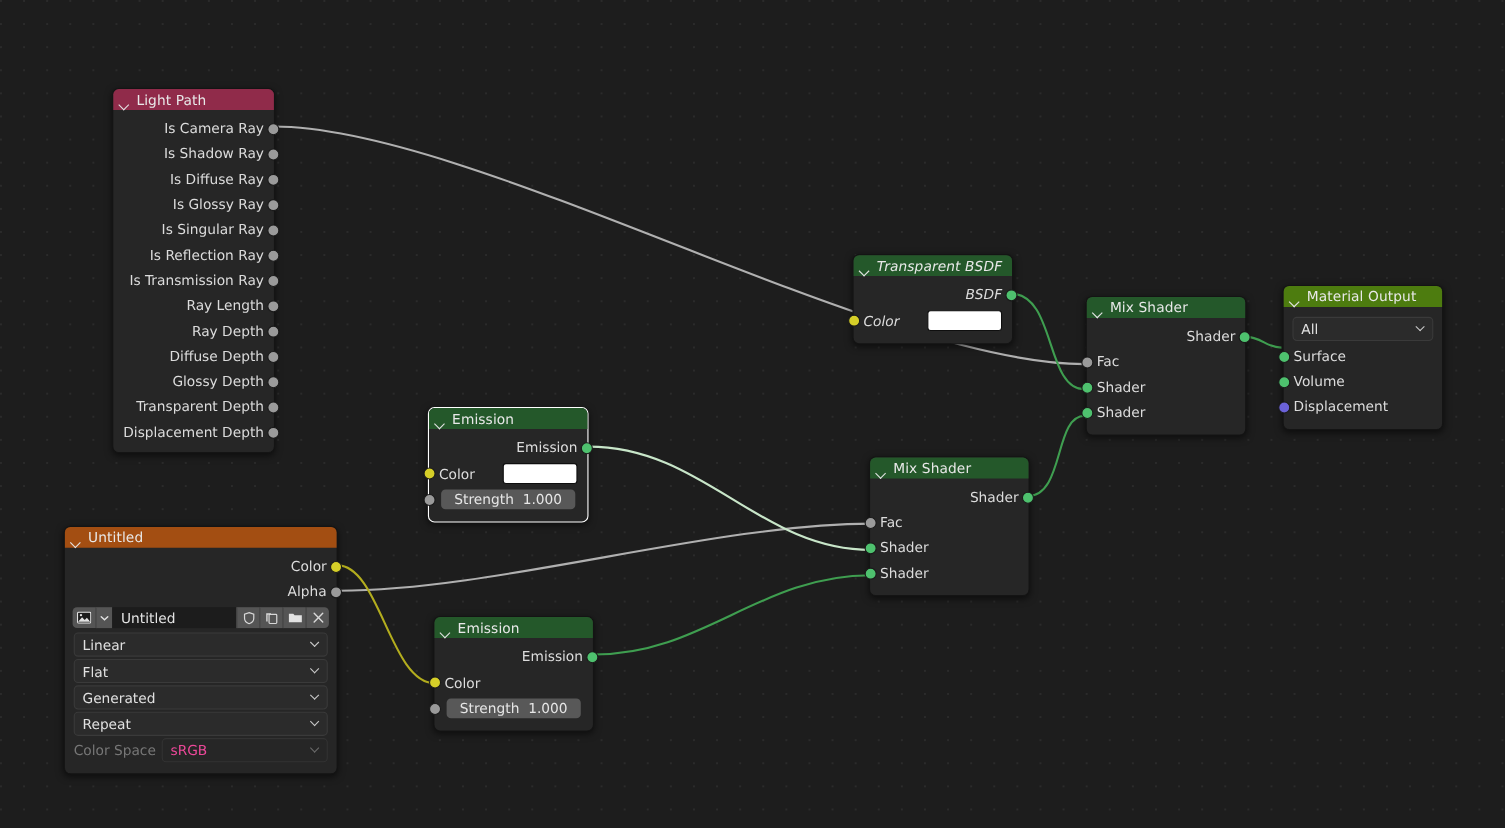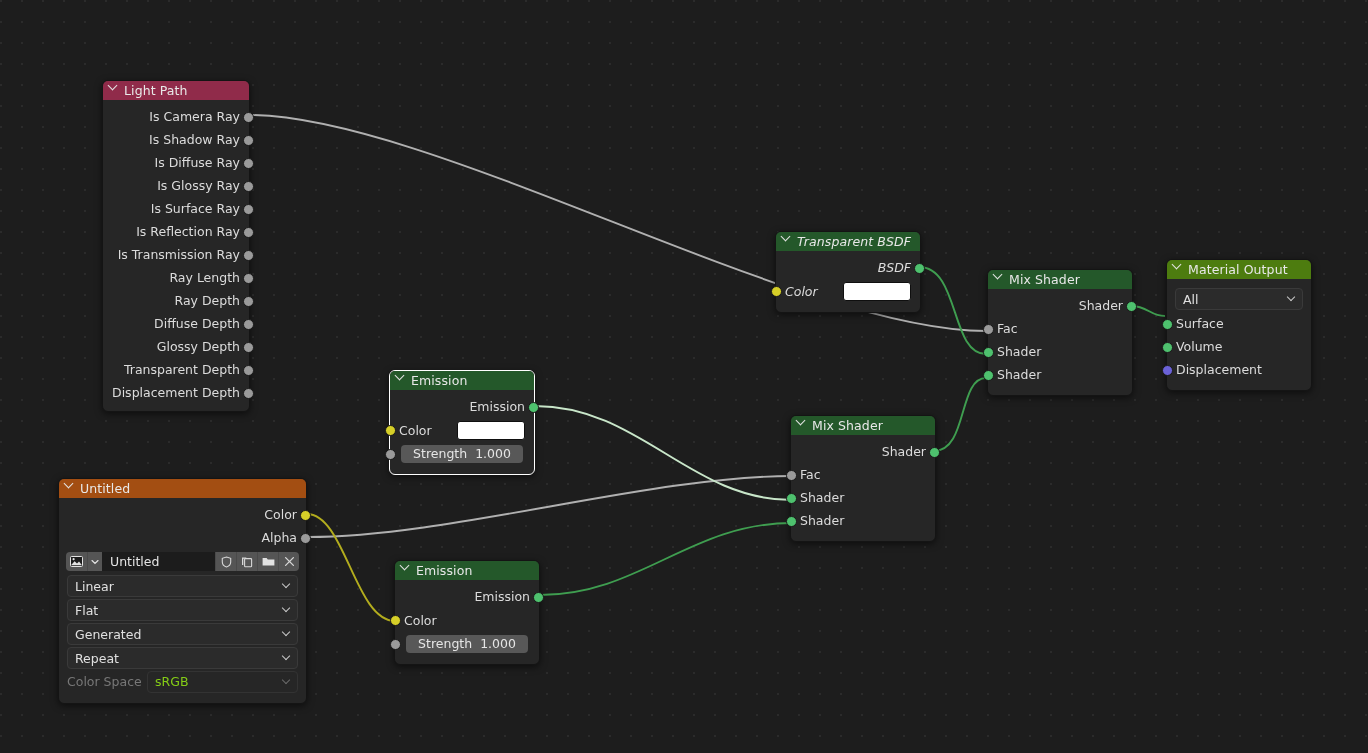--- a/index.html
+++ b/index.html
@@ -15,21 +15,21 @@
   }
   #wires{position:absolute;left:0;top:0;width:1368px;height:753px;pointer-events:none;z-index:5;}
 
   .node{position:absolute;z-index:10;border-radius:6px;
         background:#262626;
         box-shadow:0 2px 7px rgba(0,0,0,.55);
         border:1px solid #141414;}
   .node.act{border:1px solid #ffffff;}
 
   .nhdr{height:19px;line-height:19px;border-radius:5px 5px 0 0;
-        padding:0 6px;font-size:12.5px;color:#e8e8e8;display:flex;align-items:flex-start;gap:6px;
+        padding:0 6px;font-size:12.5px;color:#e8e8e8;display:flex;align-items:flex-end;gap:6px;
         letter-spacing:.1px;}
   .nhdr.green{background:#24582a;}
   .nhdr.red{background:#902b4a;}
   .nhdr.darkred{background:#4d7c0f;}
   .nhdr.orange{background:#a34e12;}
   .chev{display:inline-block;width:9px;height:9px;position:relative;flex:0 0 auto;}
   .chev:before{content:"";position:absolute;left:0;top:1px;width:6px;height:6px;
     border-right:1.6px solid #e4e4e4;border-bottom:1.6px solid #e4e4e4;
     transform:rotate(45deg);}
 
@@ -65,21 +65,21 @@
   .ibtn.first{border-radius:4px 0 0 4px;width:21px;}
   .ibtn.sec{width:14px;border-left:1px solid #4a4a4a;}
   .itxt{flex:1;height:19px;background:#1c1c1c;display:flex;align-items:center;
         padding-left:8px;font-size:12.5px;color:#e4e4e4;}
   .ibtn.r{width:20px;border-left:1px solid #4a4a4a;}
   .ibtn.last{border-radius:0 4px 4px 0;}
 
   .csrow{display:flex;align-items:center;height:21px;margin:2px 8px;gap:0;}
   .cslabel{font-size:12.5px;color:#777;width:80px;}
   .csfield{flex:1;height:20px;background:#262626;border:1px solid #333;border-radius:4px;
-           display:flex;align-items:center;padding:0 7px;font-size:12.5px;color:#84cc16;position:relative;}
+           display:flex;align-items:center;padding:0 7px;font-size:12.5px;color:#ec4899;position:relative;}
   .csfield .dc{position:absolute;right:7px;top:5px;width:7px;height:7px;}
   .csfield .dc:before{content:"";position:absolute;left:0;top:0;width:5px;height:5px;
     border-right:1.5px solid #6a6a6a;border-bottom:1.5px solid #6a6a6a;transform:rotate(45deg);}
 </style>
 </head>
 <body>
 
 <svg id="wires">
 
   <path d="M 249 115 C 430 115 800 331 986 331" stroke="#b0b0b0" stroke-width="1.9" fill="none"></path>
@@ -115,21 +115,21 @@
       </div>
     <div class="row out">
         <span class="lbl">Is Diffuse Ray</span>
         <span class="sock out s-gray"></span>
       </div>
     <div class="row out">
         <span class="lbl">Is Glossy Ray</span>
         <span class="sock out s-gray"></span>
       </div>
     <div class="row out">
-        <span class="lbl">Is Surface Ray</span>
+        <span class="lbl">Is Singular Ray</span>
         <span class="sock out s-gray"></span>
       </div>
     <div class="row out">
         <span class="lbl">Is Reflection Ray</span>
         <span class="sock out s-gray"></span>
       </div>
     <div class="row out">
         <span class="lbl">Is Transmission Ray</span>
         <span class="sock out s-gray"></span>
       </div>

